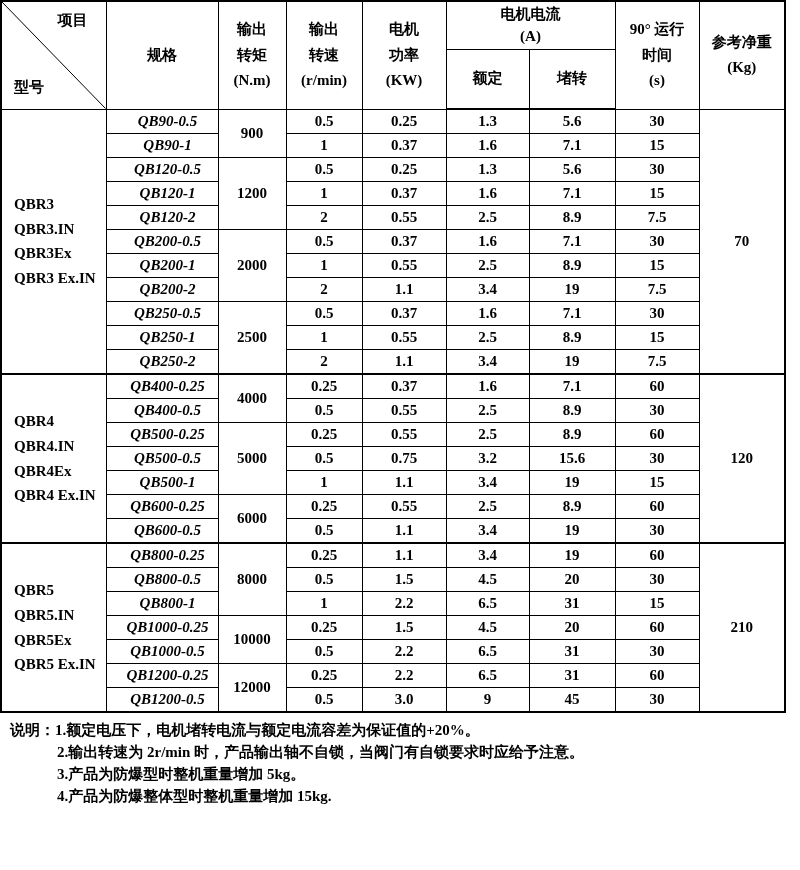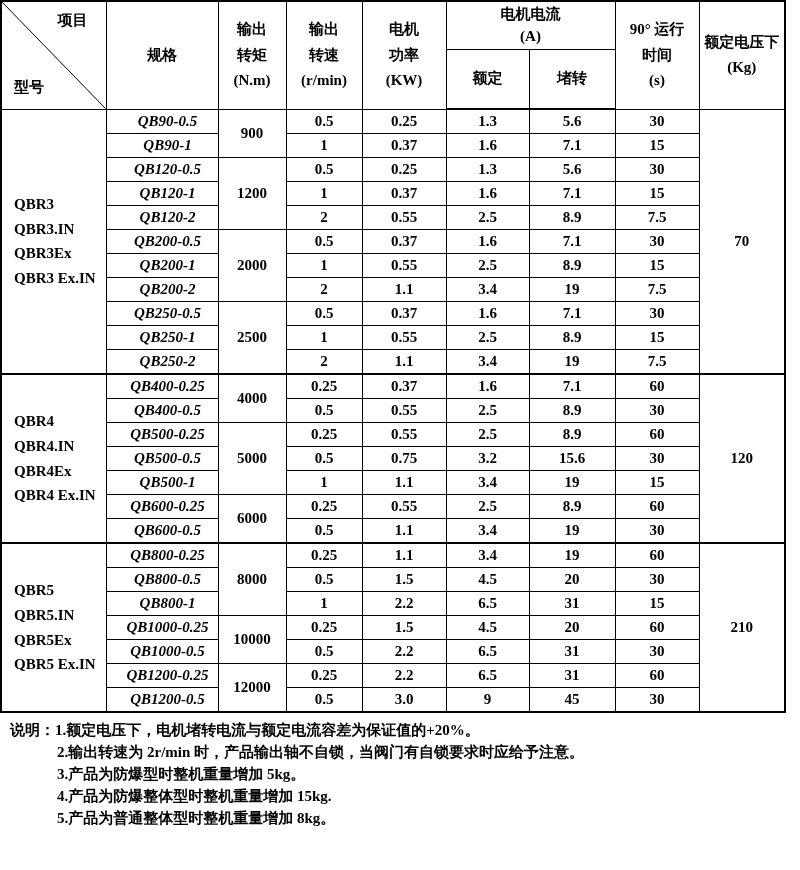--- a/index.html
+++ b/index.html
@@ -123,21 +123,21 @@
 转速
 (r/min)</th>
         <th rowspan="2" class="pre">电机
 功率
 (KW)</th>
         <th colspan="2" class="pre group-head">电机电流
 (A)</th>
         <th rowspan="2" class="pre">90° 运行
 时间
 (s)</th>
-        <th rowspan="2" class="pre">额定电压下
+        <th rowspan="2" class="pre">参考净重
 (Kg)</th>
       </tr>
       <tr class="hrow2">
         <th>额定</th>
         <th>堵转</th>
       </tr>
     </thead>
     <tbody>
         <tr>
           <td rowspan="11" class="model">QBR3
@@ -367,16 +367,15 @@
       </tbody>
   </table>
 
   <div class="notes">
     <div class="note-line">
       <span>说明：</span><span>1.额定电压下，电机堵转电流与额定电流容差为保证值的+20%。</span>
     </div>
     <div class="note-line indent">2.输出转速为 2r/min 时，产品输出轴不自锁，当阀门有自锁要求时应给予注意。</div>
     <div class="note-line indent">3.产品为防爆型时整机重量增加 5kg。</div>
     <div class="note-line indent">4.产品为防爆整体型时整机重量增加 15kg.</div>
-    <div class="note-line indent">5.产品为普通整体型时整机重量增加 8kg。</div>
   </div>
 
 </div>
 
 </body></html>

